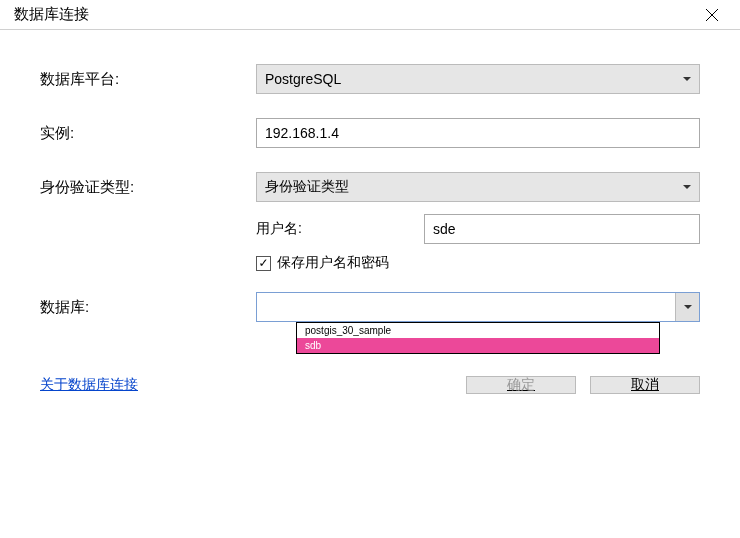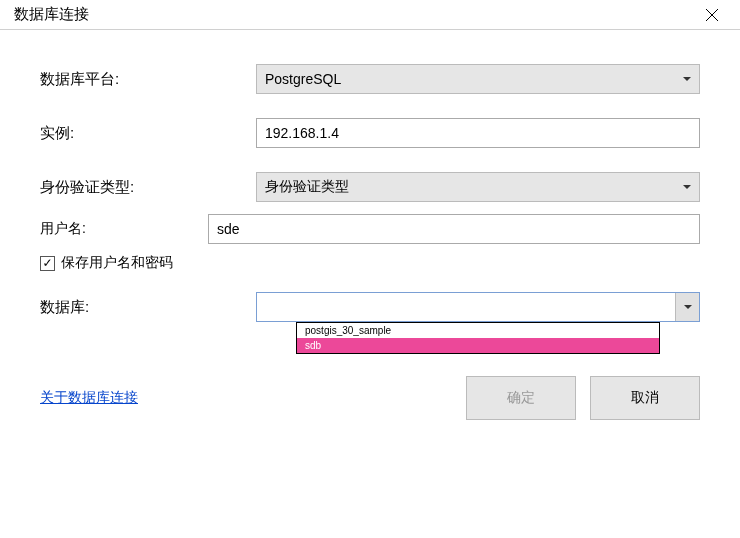--- a/index.html
+++ b/index.html
@@ -100,20 +100,21 @@
     .text-input {
       width: 100%;
       height: 30px;
       border: 1px solid #aaa;
       padding: 0 8px;
       font-size: 14px;
       font-family: inherit;
       outline: none;
     }
     .auth-section {
+      margin-left: 216px;
       margin-top: -12px;
       margin-bottom: 20px;
     }
     .auth-row {
       display: flex;
       align-items: center;
       margin-bottom: 10px;
     }
     .auth-label {
       width: 168px;
@@ -158,36 +159,37 @@
     .dropdown-item.selected {
       background: #ec4899;
       color: #fff;
     }
     .db-row-container {
       position: relative;
     }
     .button-row {
       display: flex;
       justify-content: space-between;
-      align-items: center;
+      align-items: flex-end;
       margin-top: 54px;
+      text-decoration: underline;
     }
     .about-link {
       color: #0645cc;
       text-decoration: underline;
       cursor: pointer;
       font-size: 14px;
     }
     .btn-group {
       display: flex;
       gap: 14px;
     }
     .btn {
       width: 110px;
-      height: 44px;
+      height: 18px;
       border: 1px solid #bbb;
       background: #e6e6e6;
       font-size: 14px;
       font-family: inherit;
       cursor: pointer;
       display: flex;
       align-items: center;
       justify-content: center;
     }
     .btn.disabled {

